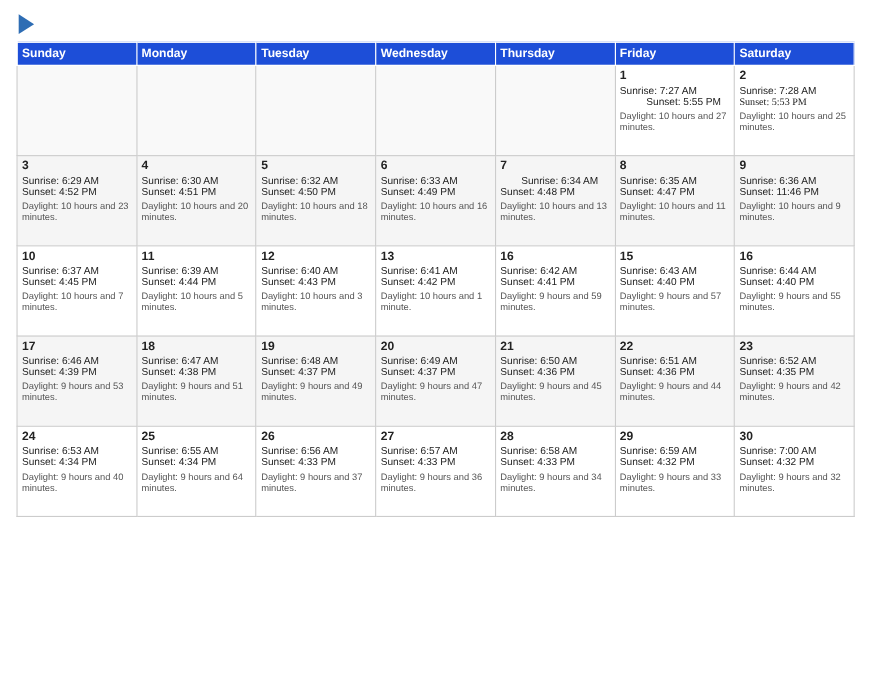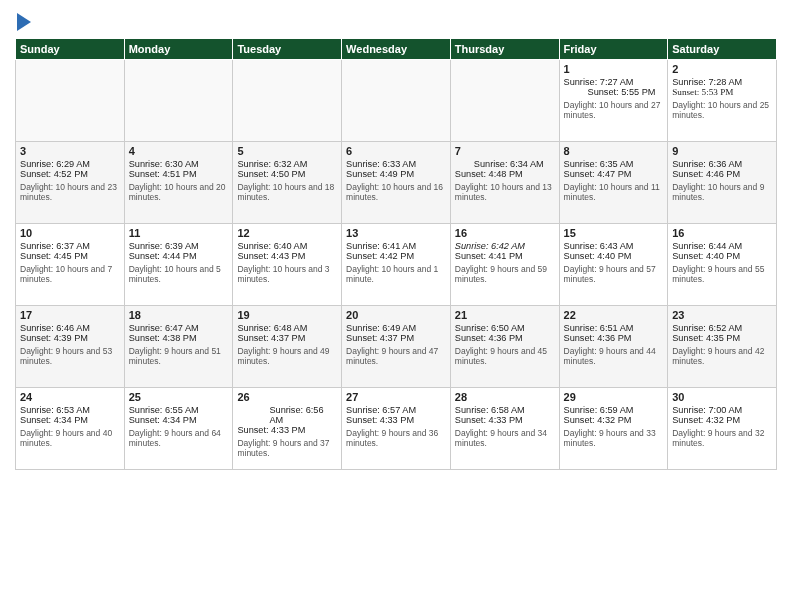--- a/index.html
+++ b/index.html
@@ -51,21 +51,21 @@
     .location-title {
       font-size: 14px;
       color: #444;
     }
     table {
       width: 100%;
       border-collapse: collapse;
       table-layout: fixed;
     }
     thead th {
-      background: #14532d;
+      background: #1d4ed8;
       color: #fff;
       font-size: 11px;
       font-weight: bold;
       padding: 4px 4px;
       text-align: left;
       border: 1px solid #fff;
     }
     tbody td {
       border: 1px solid #ccc;
       vertical-align: top;
@@ -181,21 +181,21 @@
           </td>
           <td>
             <span class="day-num">8</span>
             <span style="display: block;">Sunrise: 6:35 AM</span>
             <span style="display: block;">Sunset: 4:47 PM</span>
             <span class="daylight-label">Daylight: 10 hours and 11 minutes.</span>
           </td>
           <td>
             <span class="day-num">9</span>
             <span style="display: block;">Sunrise: 6:36 AM</span>
-            <span style="display: block;">Sunset: 4:46 PM</span>
+            <span style="display: block;">Sunset: 11:46 PM</span>
             <span class="daylight-label">Daylight: 10 hours and 9 minutes.</span>
           </td>
         </tr>
         <tr>
           <td>
             <span class="day-num">10</span>
             <span style="display: block;">Sunrise: 6:37 AM</span>
             <span style="display: block;">Sunset: 4:45 PM</span>
             <span class="daylight-label">Daylight: 10 hours and 7 minutes.</span>
           </td>
@@ -212,21 +212,21 @@
             <span class="daylight-label">Daylight: 10 hours and 3 minutes.</span>
           </td>
           <td>
             <span class="day-num">13</span>
             <span style="display: block;">Sunrise: 6:41 AM</span>
             <span style="display: block;">Sunset: 4:42 PM</span>
             <span class="daylight-label">Daylight: 10 hours and 1 minute.</span>
           </td>
           <td>
             <span class="day-num">16</span>
-            <span style="display: block; font-style: italic;">Sunrise: 6:42 AM</span>
+            <span style="display: block;">Sunrise: 6:42 AM</span>
             <span style="display: block;">Sunset: 4:41 PM</span>
             <span class="daylight-label">Daylight: 9 hours and 59 minutes.</span>
           </td>
           <td>
             <span class="day-num">15</span>
             <span style="display: block;">Sunrise: 6:43 AM</span>
             <span style="display: block;">Sunset: 4:40 PM</span>
             <span class="daylight-label">Daylight: 9 hours and 57 minutes.</span>
           </td>
           <td>
@@ -288,21 +288,21 @@
             <span class="daylight-label">Daylight: 9 hours and 40 minutes.</span>
           </td>
           <td>
             <span class="day-num">25</span>
             <span style="display: block;">Sunrise: 6:55 AM</span>
             <span style="display: block;">Sunset: 4:34 PM</span>
             <span class="daylight-label">Daylight: 9 hours and 64 minutes.</span>
           </td>
           <td>
             <span class="day-num">26</span>
-            <span style="display: block; margin-left: 32px;">Sunrise: 6:56 AM</span>
+            <span style="display: block;">Sunrise: 6:56 AM</span>
             <span style="display: block;">Sunset: 4:33 PM</span>
             <span class="daylight-label">Daylight: 9 hours and 37 minutes.</span>
           </td>
           <td>
             <span class="day-num">27</span>
             <span style="display: block;">Sunrise: 6:57 AM</span>
             <span style="display: block;">Sunset: 4:33 PM</span>
             <span class="daylight-label">Daylight: 9 hours and 36 minutes.</span>
           </td>
           <td>

